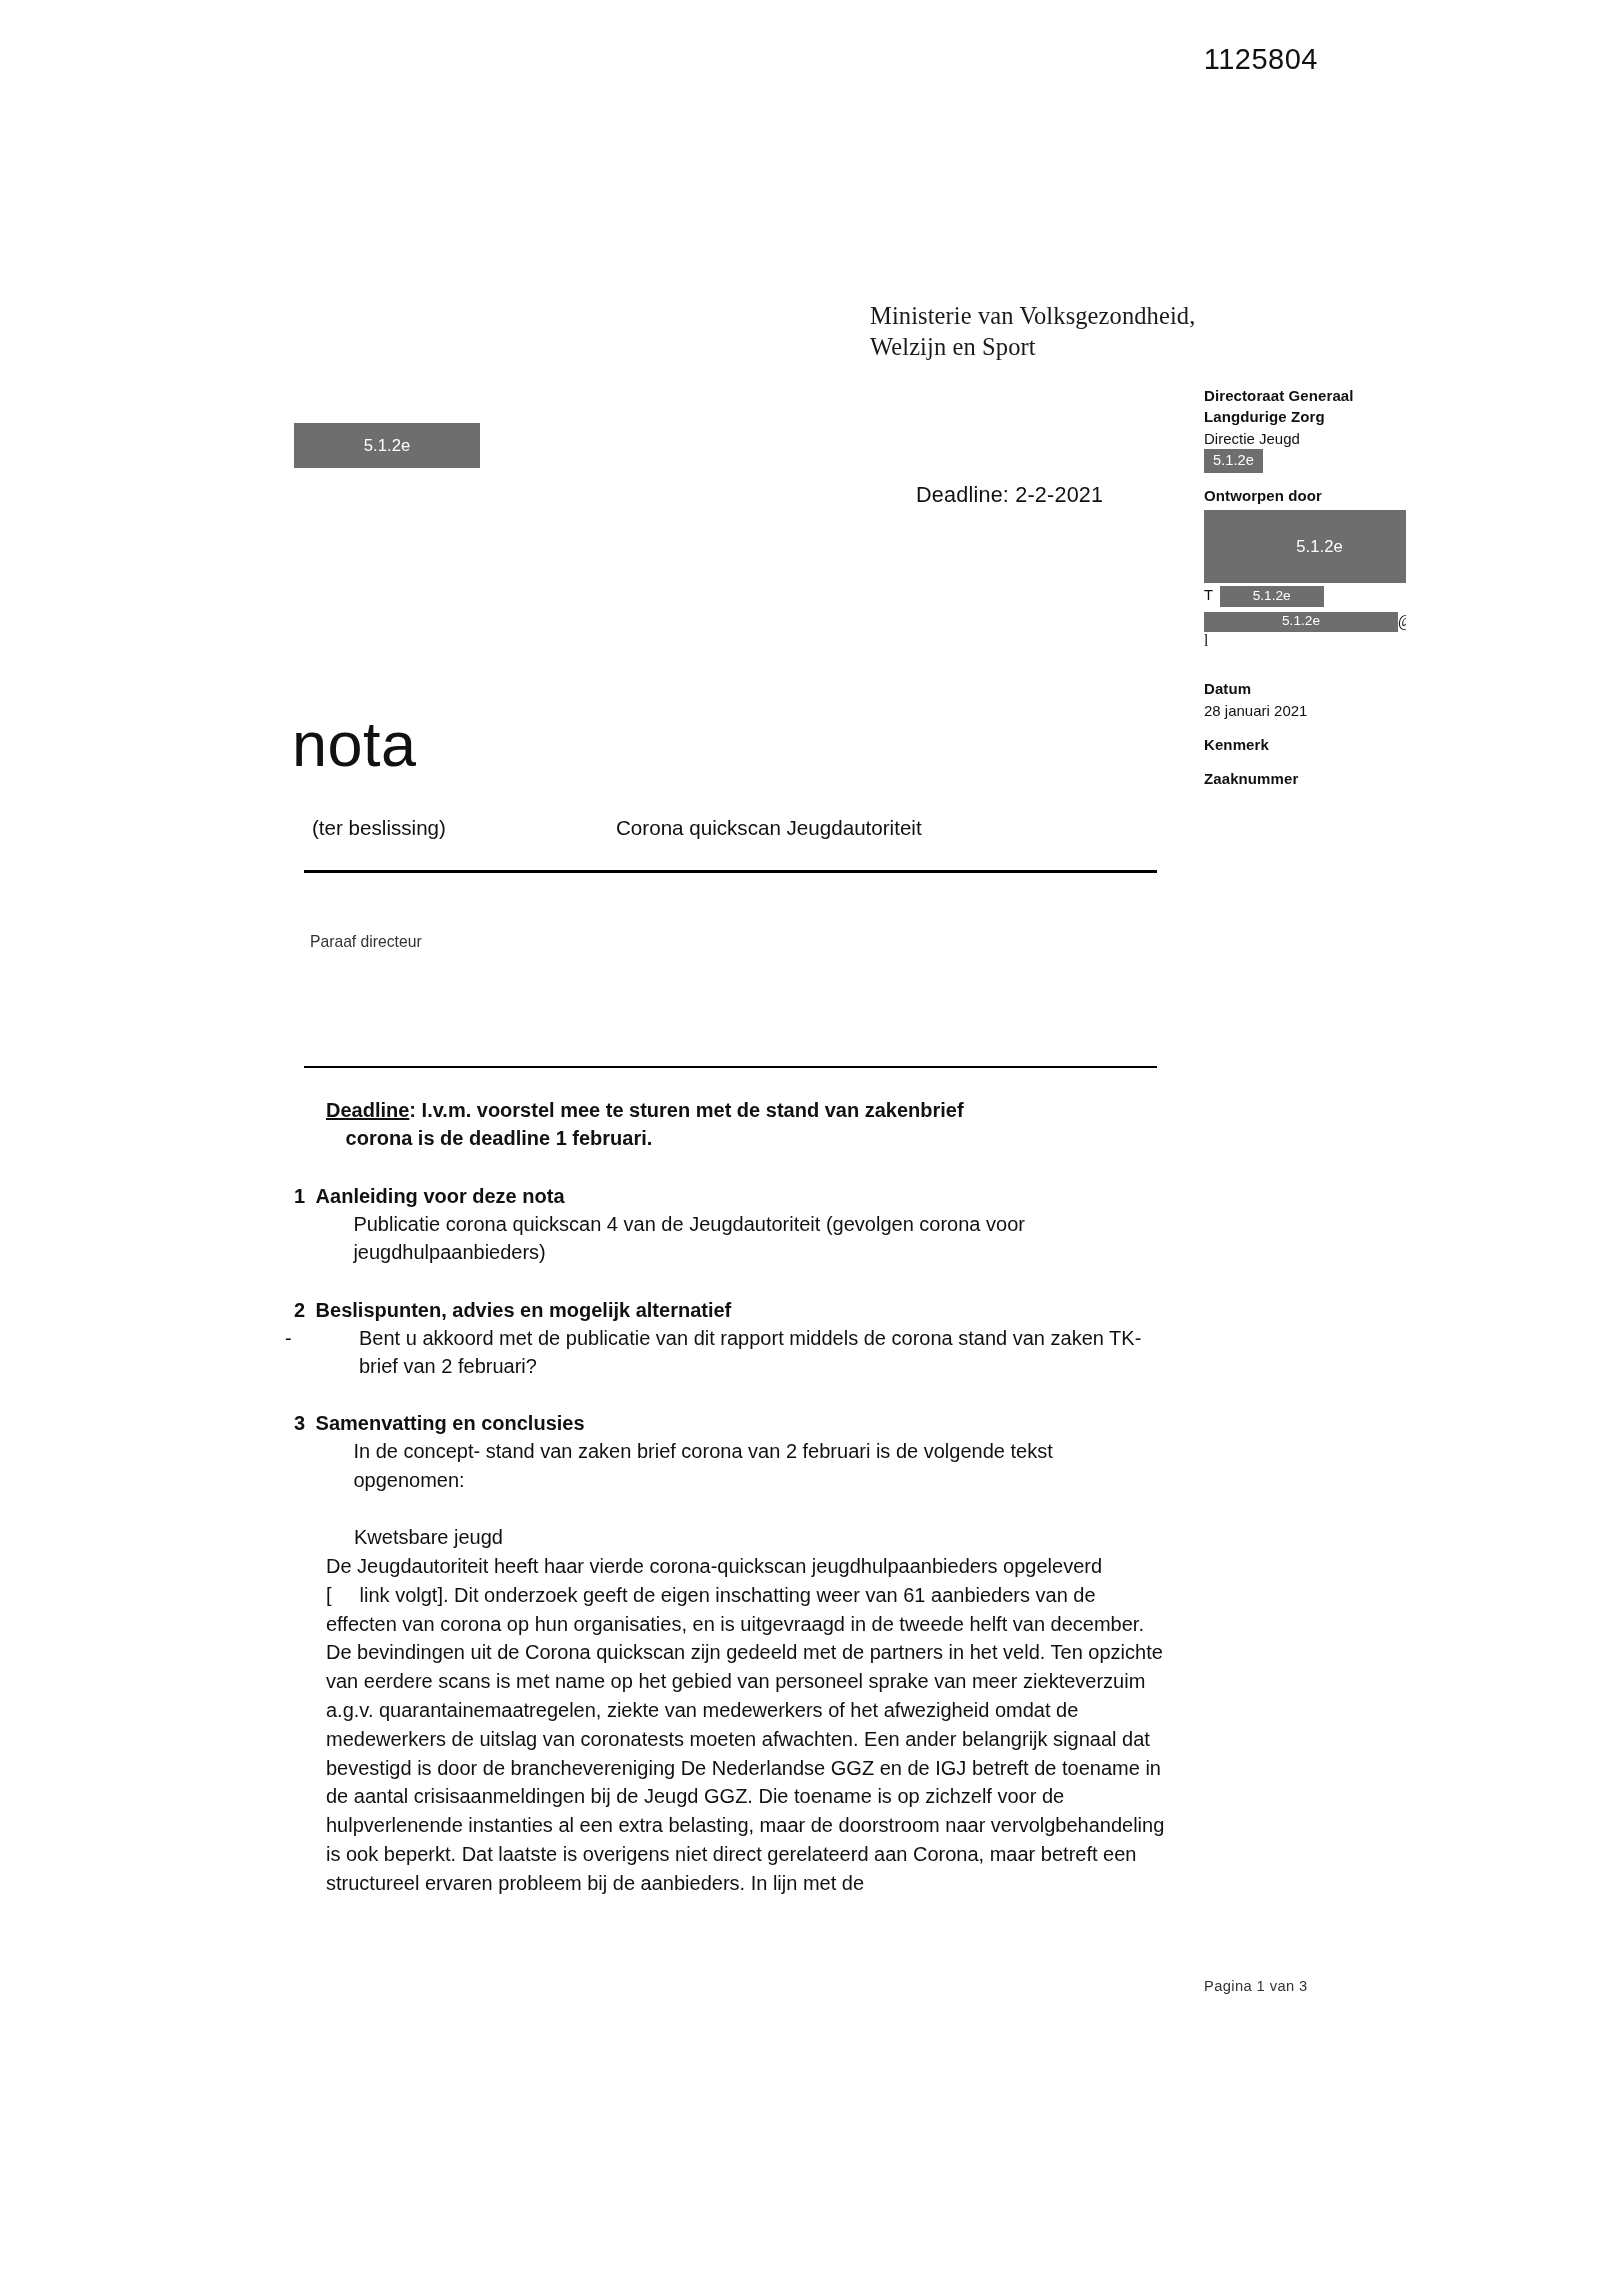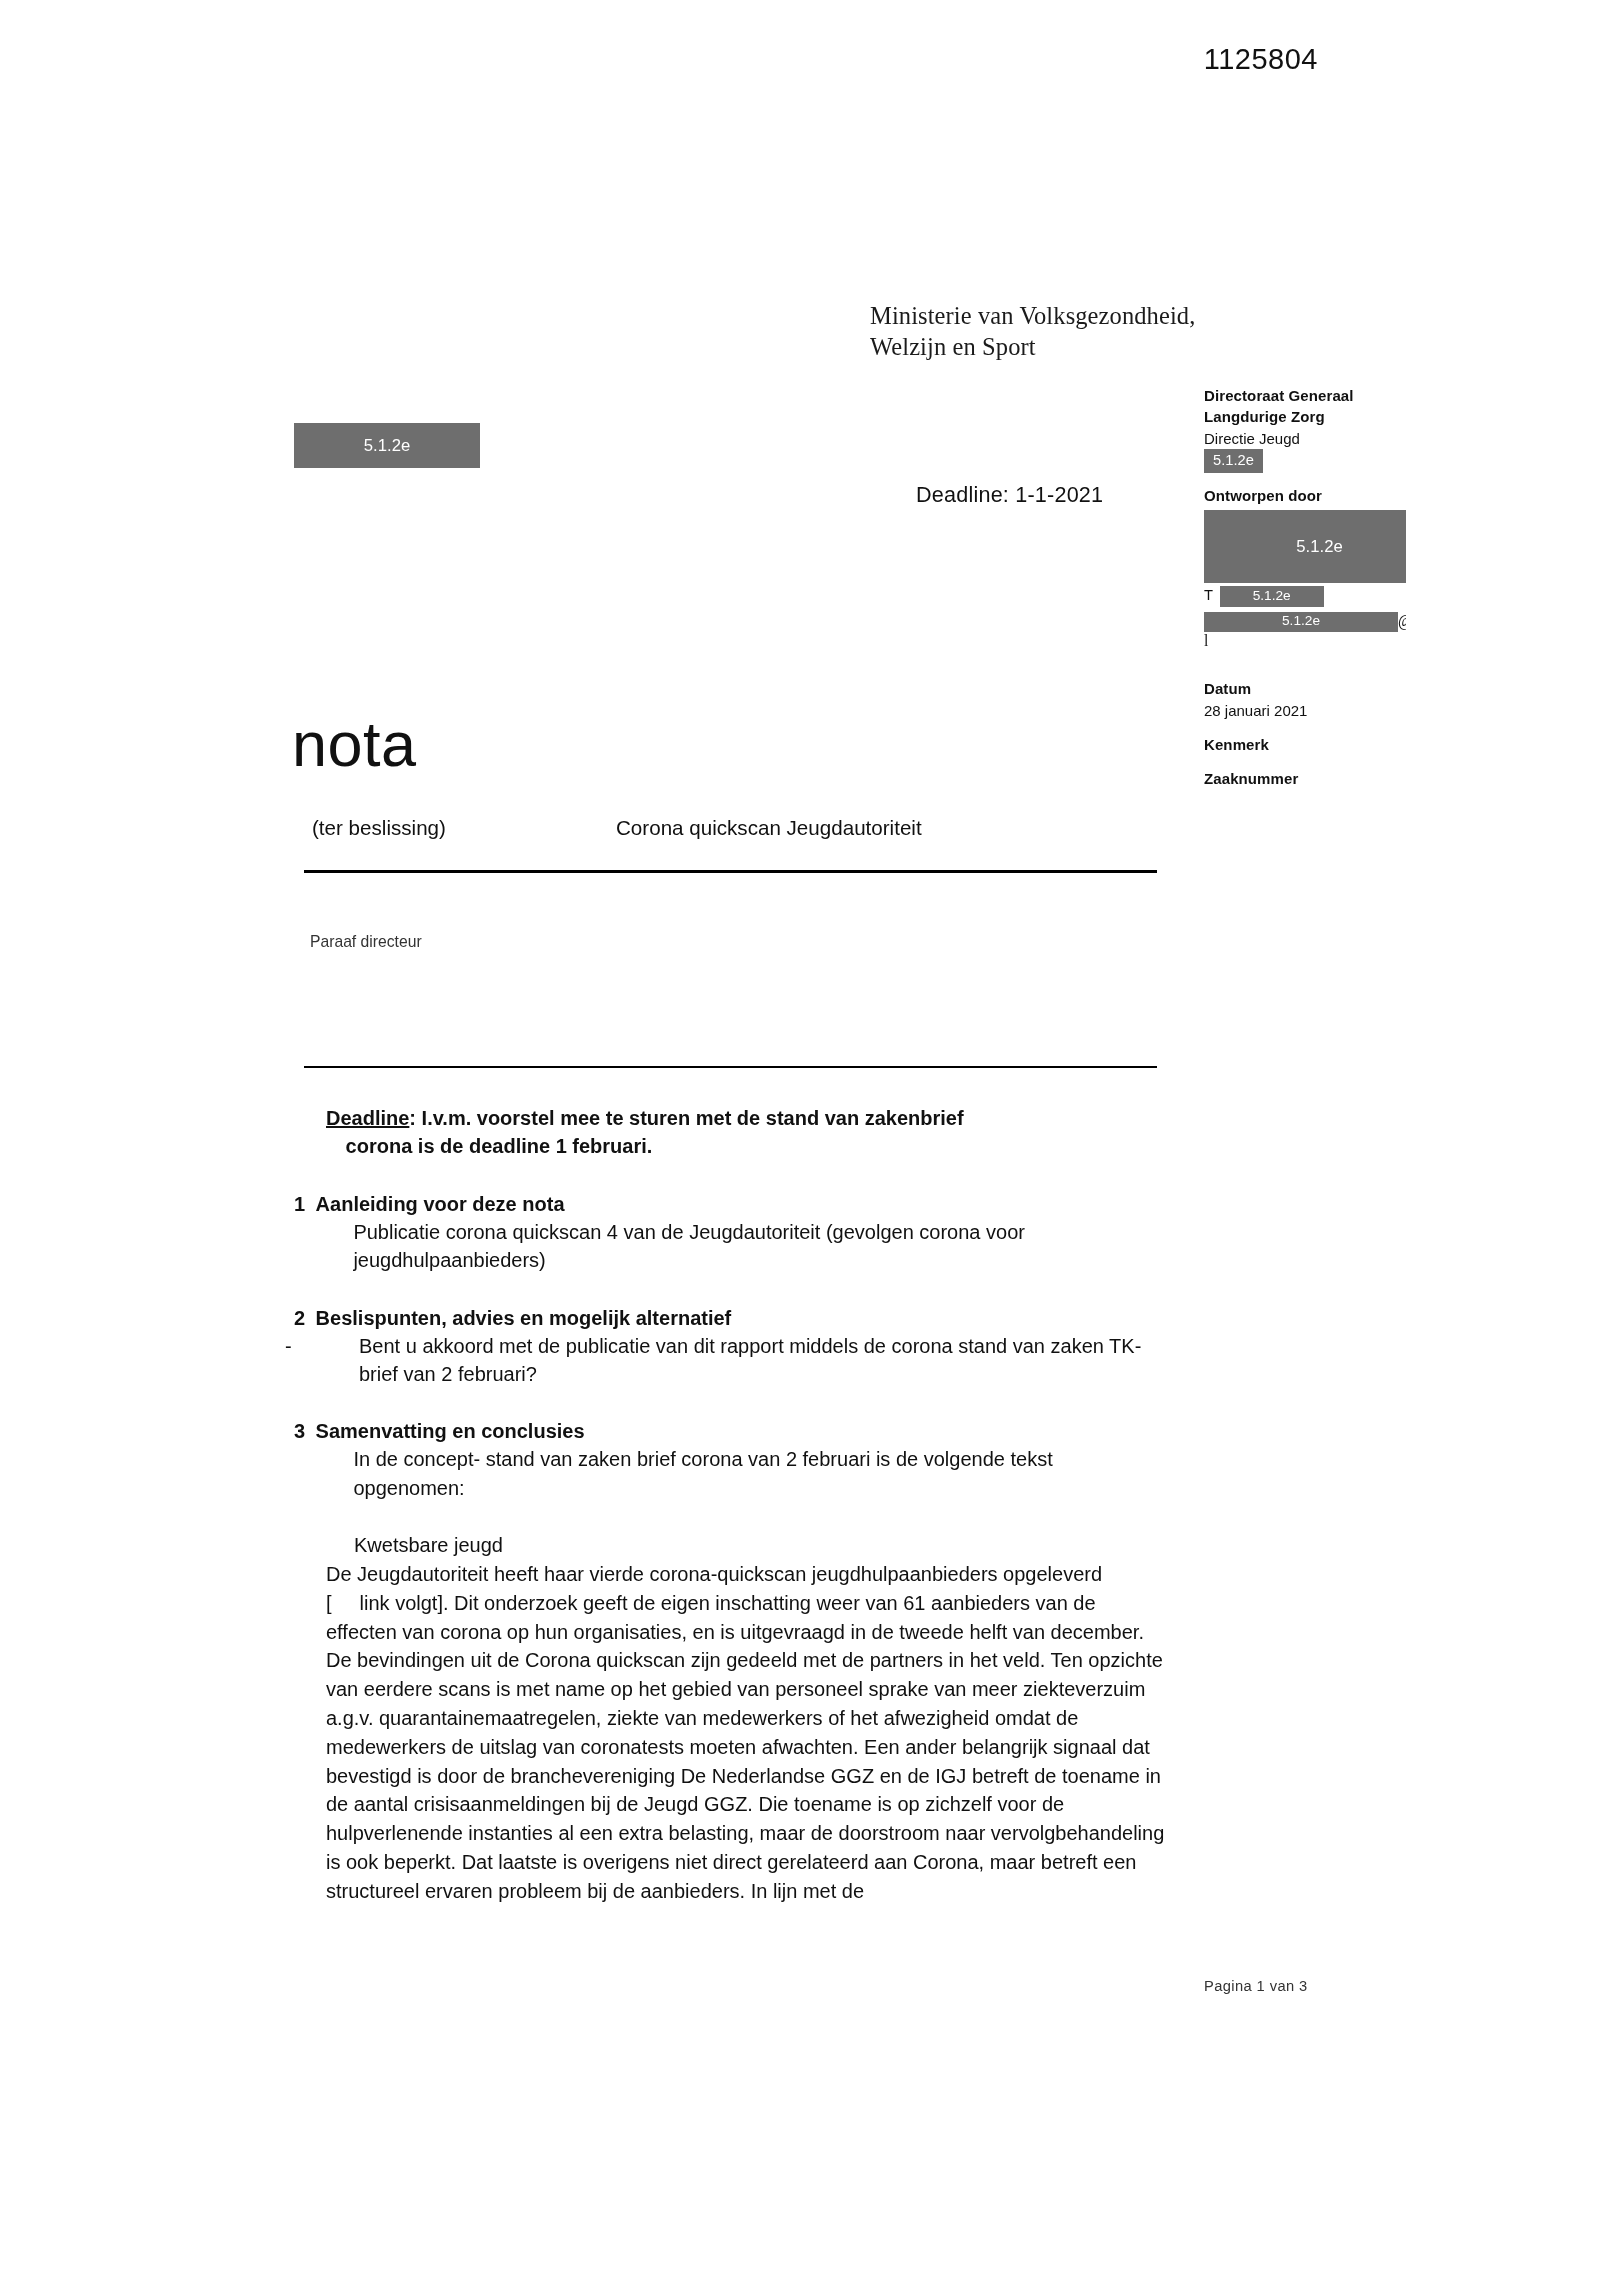--- a/index.html
+++ b/index.html
@@ -185,21 +185,21 @@
   
   .body {
     position: absolute;
     left: 294px;
     top: 1096px;
     width: 872px;
     font-size: 20px;
     color: #111;
   }
   .deadline-note {
-    margin: 8px 0 0 0;
+    margin: 0 0 0 0;
     padding-left: 32px;
     font-weight: bold;
     line-height: 1.42;
     text-indent: 0px;
   }
   .deadline-note .u {
     text-decoration: underline;
   }
   .deadline-note .ln2 { display: block; padding-left: 19.6px; }
 
@@ -265,21 +265,21 @@
 
   <div class="scan-id">1125804</div>
 
   <div class="ministry">
     <div>Ministerie van Volksgezondheid,</div>
     <div>Welzijn en Sport</div>
   </div>
 
   <div class="redact-left">5.1.2e</div>
 
-  <div class="deadline-top">Deadline: 1-1-2021</div>
+  <div class="deadline-top">Deadline: 2-2-2021</div>
 
   <div class="meta">
     <div class="b">Directoraat Generaal</div>
     <div class="b">Langdurige Zorg</div>
     <div class="reg">Directie Jeugd</div>
     <div><span class="redact redact-small">5.1.2e</span></div>
     <div class="meta-gap"></div>
     <div class="b">Ontworpen door</div>
     <div class="redact redact-big">5.1.2e</div>
     <div class="contact-line">

